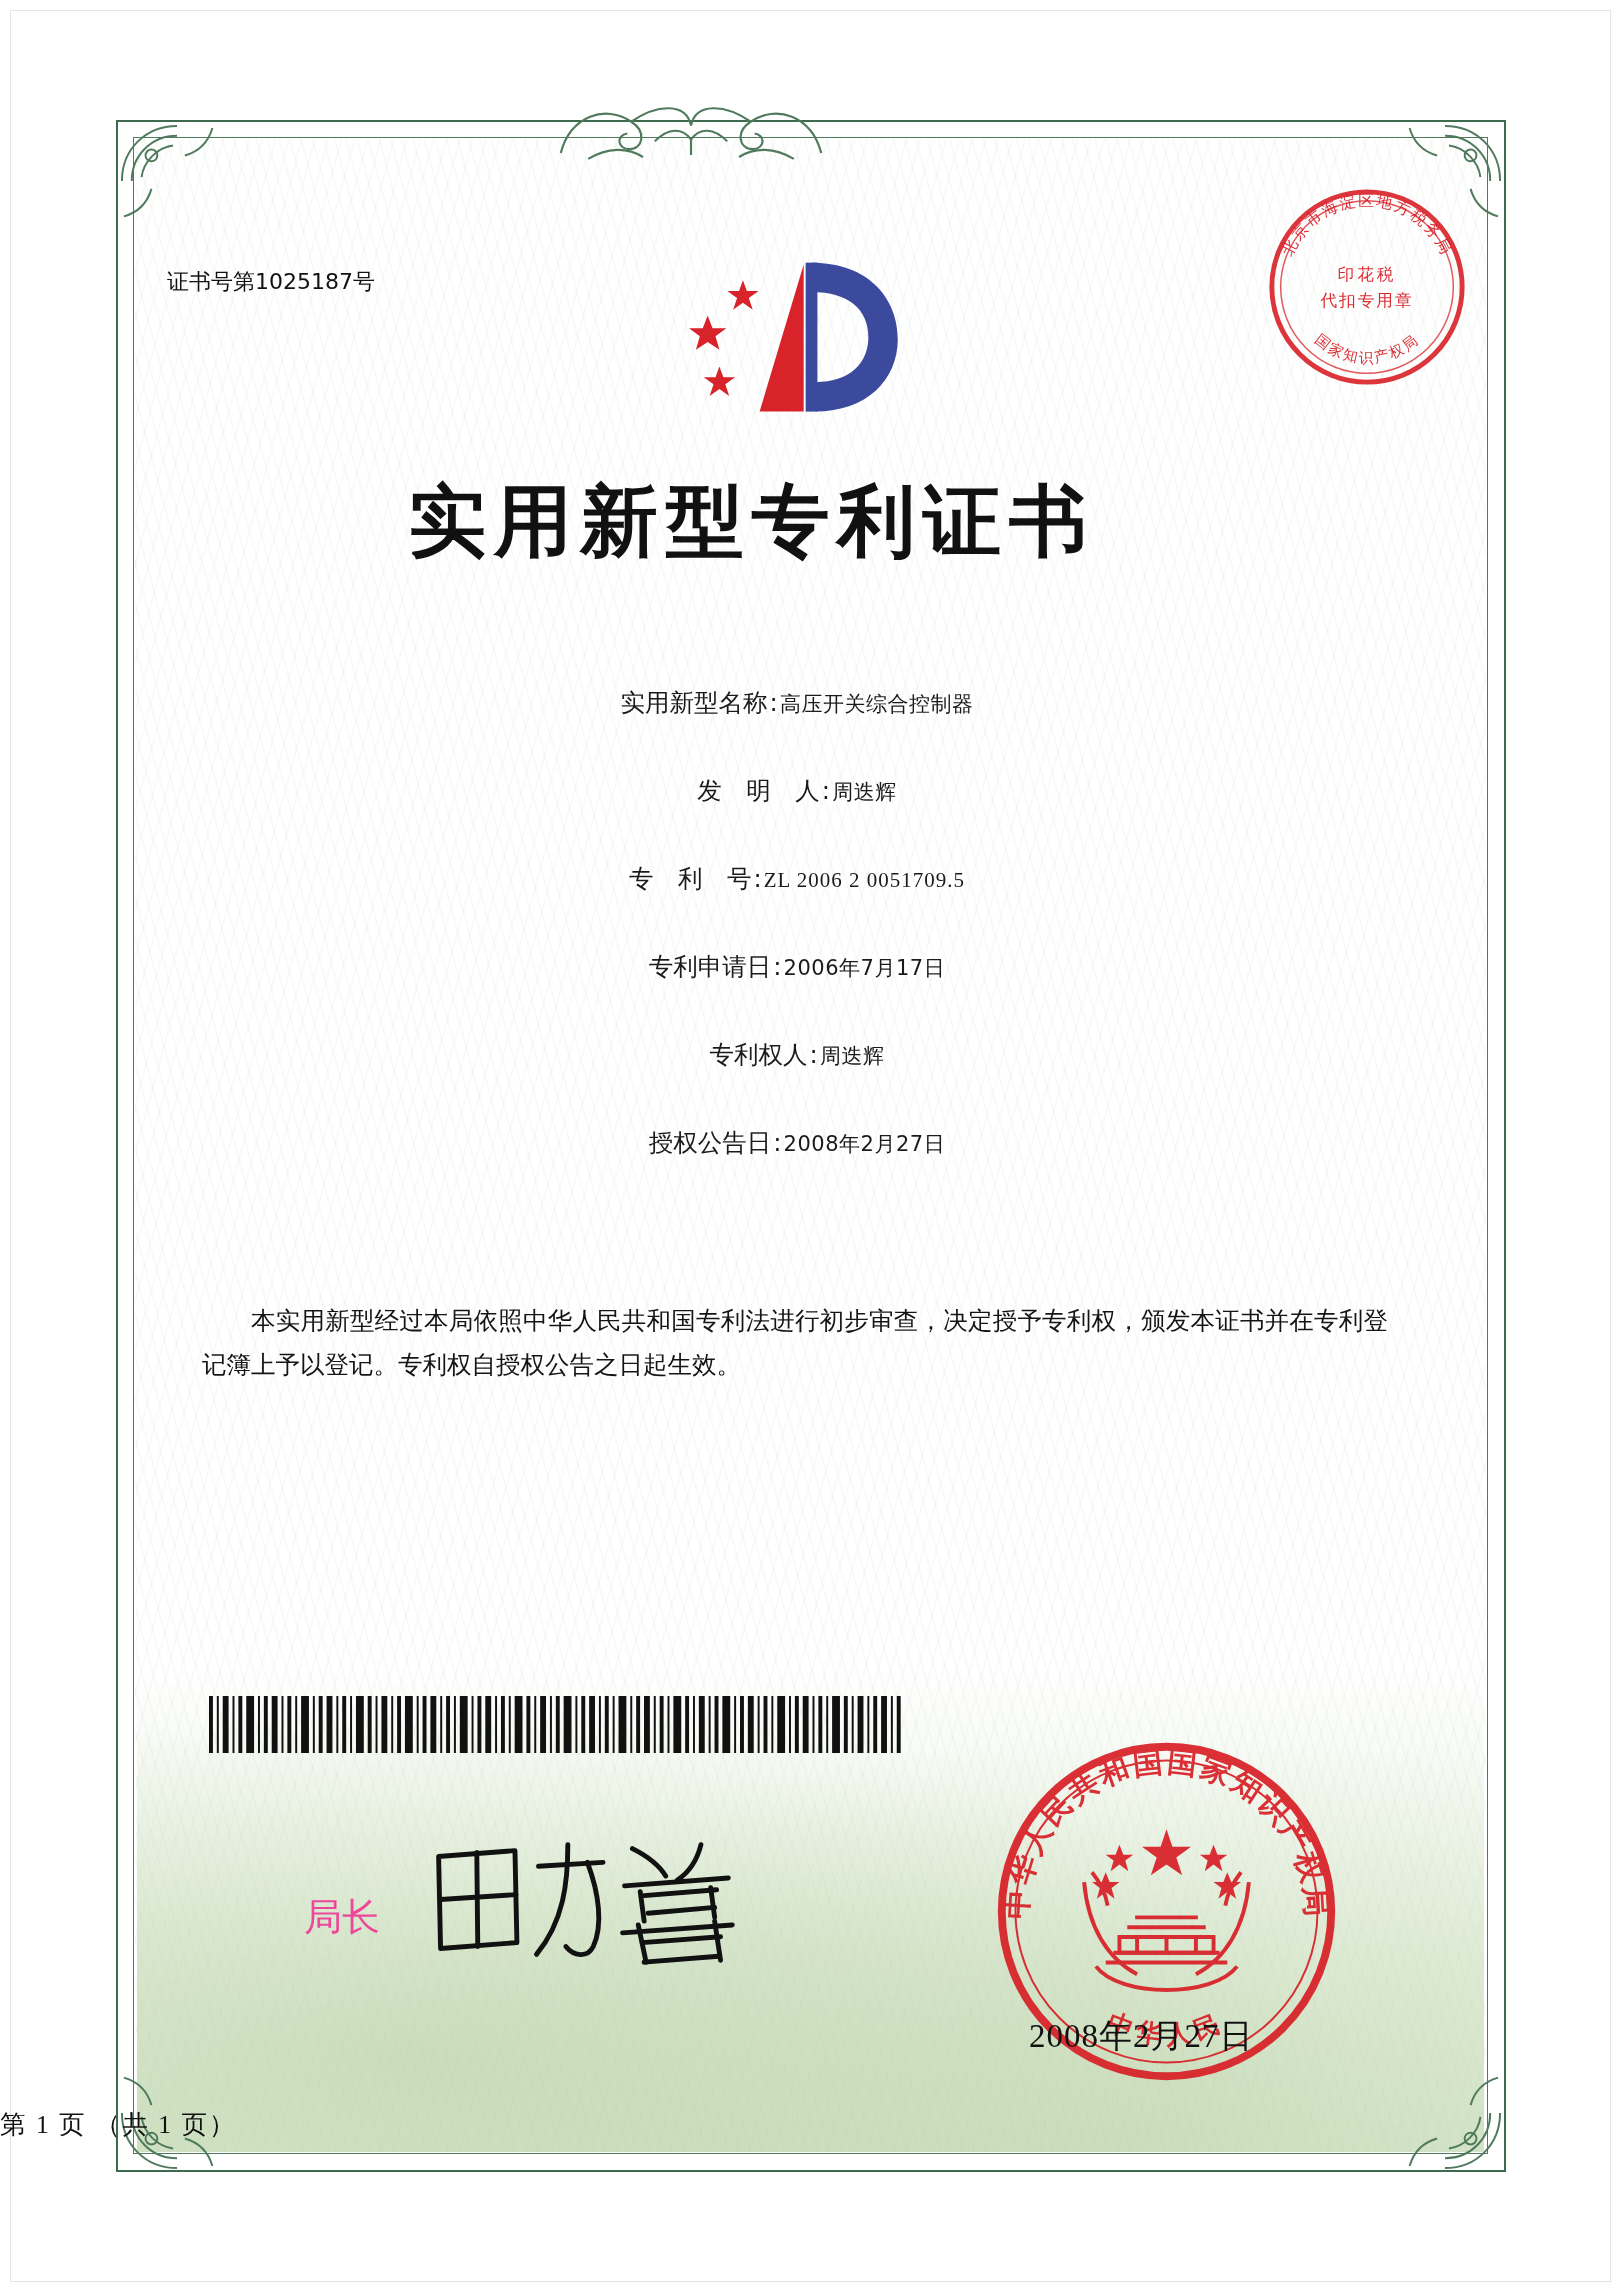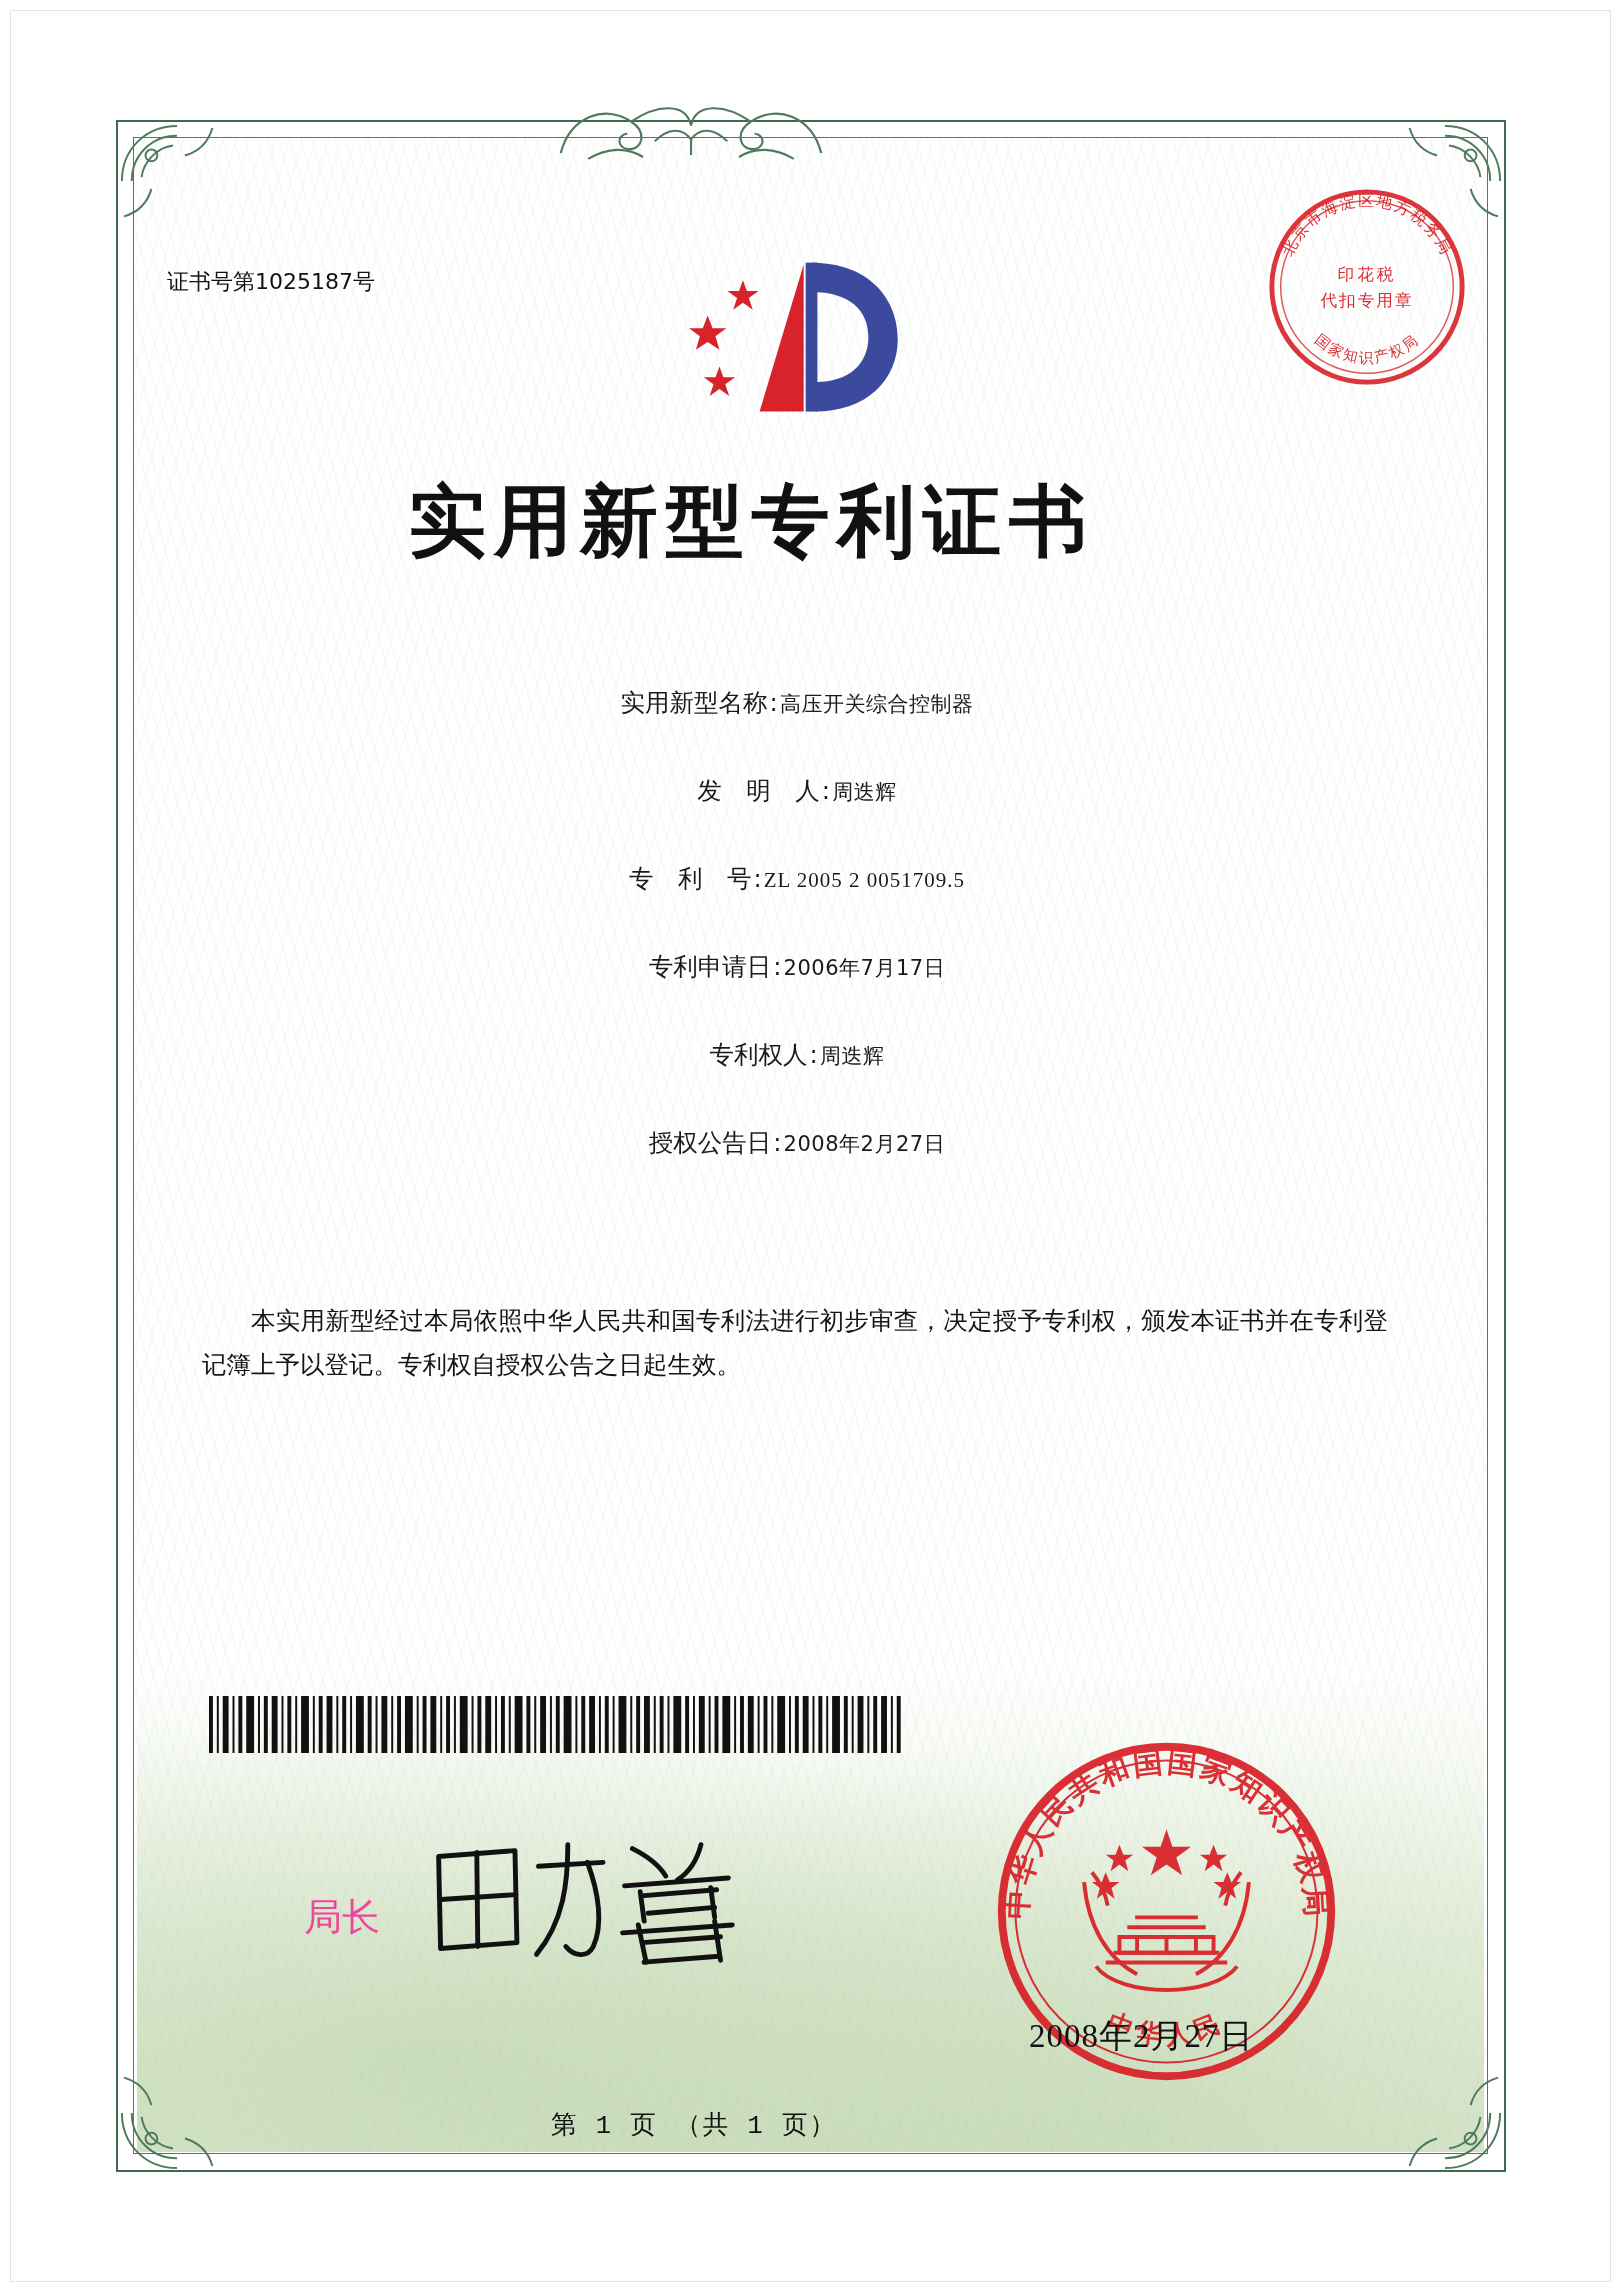--- a/index.html
+++ b/index.html
@@ -209,22 +209,22 @@
     color: #111;
     letter-spacing: 1px;
   }
 
   
   .footer {
     position: absolute;
     left: 0;
     top: 2107px;
     width: 1388px;
-    text-align: center;
-    font-family: Liberation Mono, monospace;
+    text-align: left;
+    font-family: Liberation Serif, serif;
     font-size: 25.5px;
     color: #111;
     letter-spacing: 2px;
   }
 </style>
 </head>
 <body>
 
 <div id="page">
 
@@ -314,21 +314,21 @@
       <span class="field-value">高压开关综合控制器</span>
     </div>
     <div class="field-row">
       <span class="field-label">发　明　人</span>
       <span class="field-colon">:</span>
       <span class="field-value">周迭辉</span>
     </div>
     <div class="field-row">
       <span class="field-label">专　利　号</span>
       <span class="field-colon">:</span>
-      <span class="field-value mono">ZL 2005 2 0051709.5</span>
+      <span class="field-value mono">ZL 2006 2 0051709.5</span>
     </div>
     <div class="field-row">
       <span class="field-label">专利申请日</span>
       <span class="field-colon">:</span>
       <span class="field-value">2006年7月17日</span>
     </div>
     <div class="field-row">
       <span class="field-label">专利权人</span>
       <span class="field-colon">:</span>
       <span class="field-value">周迭辉</span>

